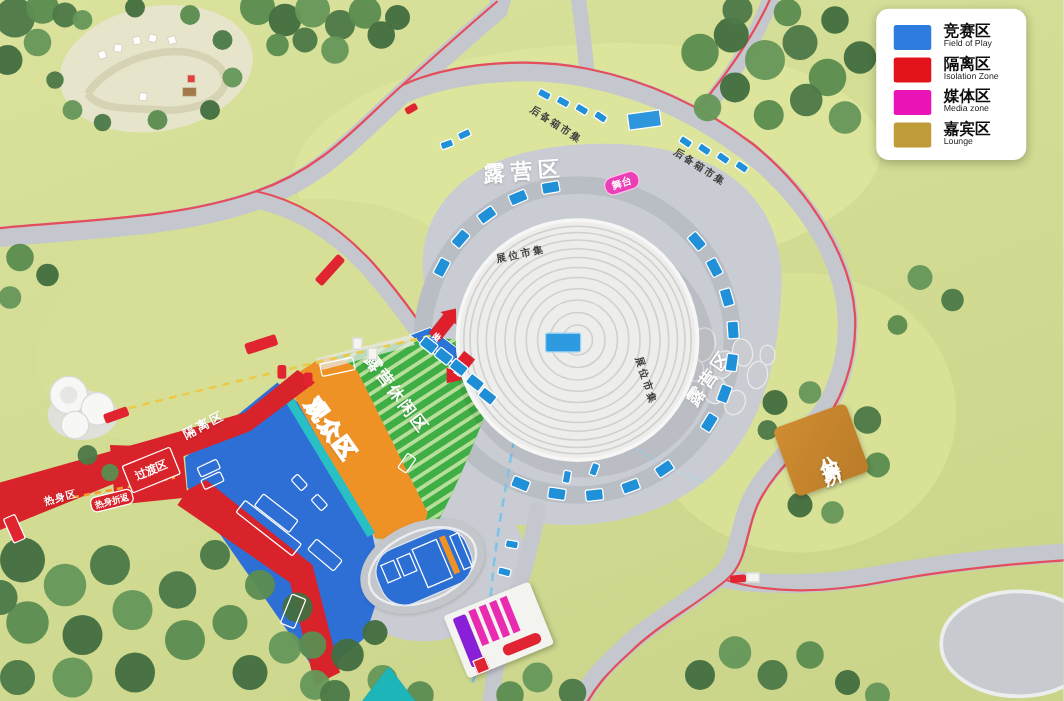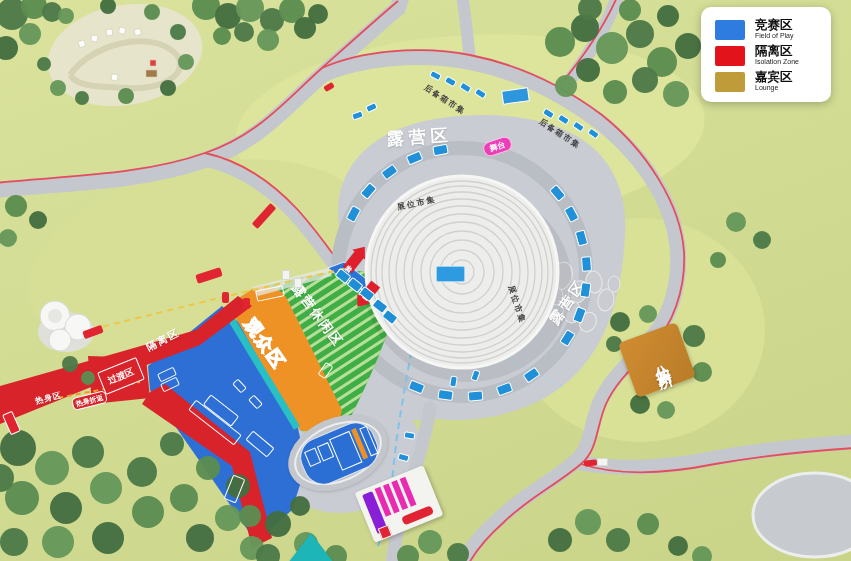--- a/index.html
+++ b/index.html
@@ -7,21 +7,21 @@
     background:linear-gradient(160deg,#dae29c 0%,#d2dc93 45%,#c9d489 100%);
     font-family:"Liberation Sans",sans-serif}
   .stage svg{position:absolute;left:0;top:0}
   .lbl{position:absolute;white-space:nowrap;font-weight:bold;color:#fff;
     text-shadow:0 1px 2px rgba(0,0,0,.18);transform-origin:left top}
   .dark{color:#3f3f3f;text-shadow:none}
   .pill{position:absolute;display:flex;align-items:center;justify-content:center;
     border-radius:2px;transform-origin:center;color:#fff;font-weight:bold}
   .outline-box{position:absolute;border:1px solid #fff;border-radius:2px;
     transform-origin:center}
-  .legend{position:absolute;left:701px;top:7px;width:130px;background:#fff;
+  .legend{position:absolute;left:701px;top:7px;width:120px;background:#fff;
     border-radius:10px;box-shadow:0 2px 8px rgba(0,0,0,.25);padding:12px 10px 10px 14px;
     box-sizing:border-box}
   .legend-row{display:flex;align-items:center;margin-bottom:5px}
   .legend-swatch{width:30px;height:20px;border-radius:2px;flex:0 0 30px;margin-right:10px}
   .legend-zh{font-size:12.5px;font-weight:bold;color:#0d0d0d;line-height:13px}
   .legend-en{font-size:7px;color:#1c1c1c;line-height:8px}
   .arrow{position:absolute;width:11px;height:20px;background:#e01f2d;
     transform-origin:center;display:flex;align-items:center;justify-content:center;
     box-shadow:0 0 1px rgba(0,0,0,.3)}
   .arrow span{writing-mode:vertical-rl;font-size:6.5px;font-weight:bold;color:#fff;letter-spacing:1px}
@@ -362,20 +362,27 @@
            <div class="legend-en">Field of Play</div>
         </div>
       </div>
     <div class="legend-row">
       <div class="legend-swatch" style="background-color: rgb(227, 19, 27);"></div>
       <div>
           <div class="legend-zh">隔离区</div>
            <div class="legend-en">Isolation Zone</div>
         </div>
       </div>
+    <div class="legend-row">
+      <div class="legend-swatch" style="background-color: rgb(234, 19, 184);"></div>
+      <div>
+          <div class="legend-zh">媒体区</div>
+           <div class="legend-en">Media zone</div>
+        </div>
+      </div>
     <div class="legend-row" style="margin-bottom:0">
       <div class="legend-swatch" style="background-color: rgb(191, 155, 58);"></div>
       <div>
           <div class="legend-zh">嘉宾区</div>
            <div class="legend-en">Lounge</div>
         </div>
       </div>
   </div>
 <div class="pill" style="left: 345.514px; top: 209.286px; width: 13px; height: 8px; background: rgb(32, 144, 216); border: 1px solid rgb(255, 255, 255); transform: rotate(-62deg);"></div>
     <div class="pill" style="left: 361.416px; top: 186.149px; width: 13px; height: 8px; background: rgb(32, 144, 216); border: 1px solid rgb(255, 255, 255); transform: rotate(-49deg);"></div>

